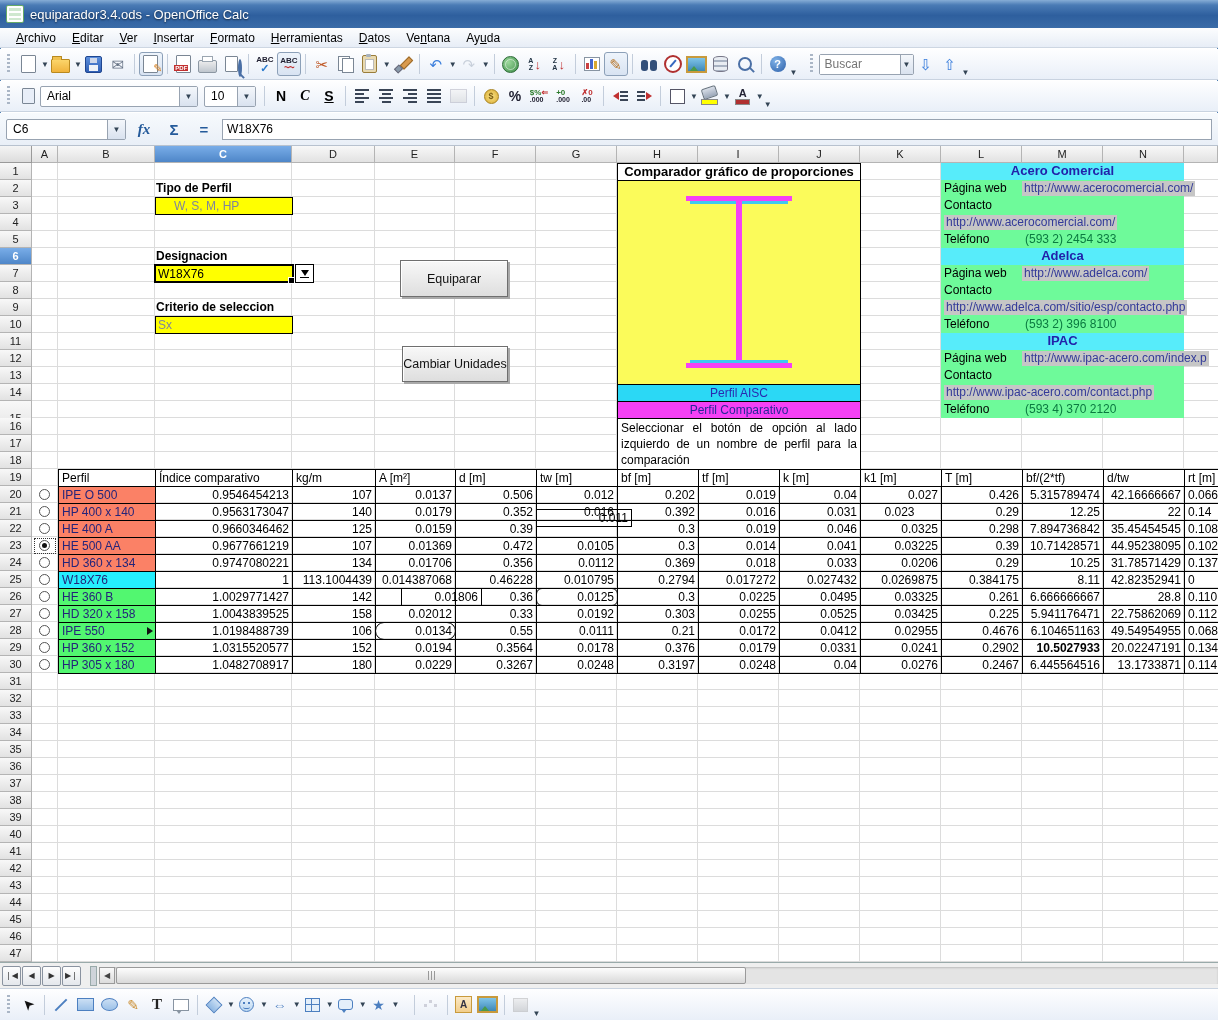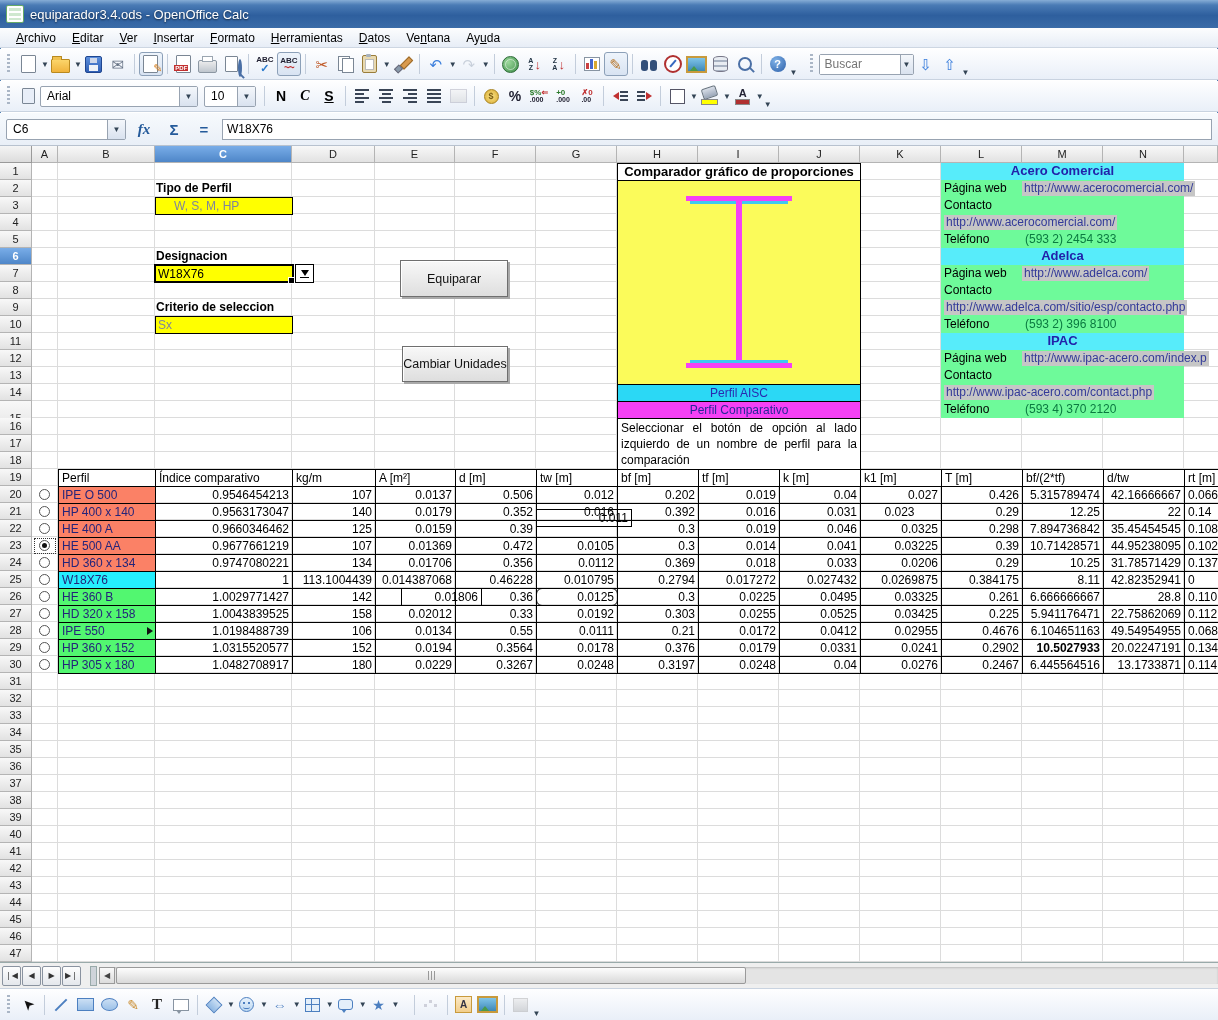--- a/index.html
+++ b/index.html
@@ -797,21 +797,21 @@
           <div class="cell bdr  num" style="left: 860px; top: 442px; width: 82px; height: 18px;">0.03425</div>
           <div class="cell bdr  num" style="left: 941px; top: 442px; width: 82px; height: 18px;">0.225</div>
           <div class="cell bdr  num" style="left: 1022px; top: 442px; width: 82px; height: 18px;">5.941176471</div>
           <div class="cell bdr  num" style="left: 1103px; top: 442px; width: 82px; height: 18px;">22.75862069</div>
           <div class="cell bdr  lpad" style="left: 1184px; top: 442px; width: 81px; height: 18px;">0.112</div>
           <span class="radio" style="left: 39px; top: 462px;"></span>
           <div class="cell bdr namecell name-green lpad" style="left: 58px; top: 459px; width: 98px; height: 18px;">IPE 550</div>
           <span class="notemark" style="left: 147px; top: 464px;"></span>
           <div class="cell bdr  num" style="left: 155px; top: 459px; width: 138px; height: 18px;">1.0198488739</div>
           <div class="cell bdr  num" style="left: 292px; top: 459px; width: 84px; height: 18px;">106</div>
-          <div class="cell bdr  num" style="left: 375px; top: 459px; width: 81px; height: 18px;">0.0134</div>
+          <div class="cell bdr  num" style="left: 375px; top: 459px; width: 81px; height: 18px; border-radius: 9px;">0.0134</div>
           <div class="cell bdr  num" style="left: 455px; top: 459px; width: 82px; height: 18px;">0.55</div>
           <div class="cell bdr  num" style="left: 536px; top: 459px; width: 82px; height: 18px;">0.0111</div>
           <div class="cell bdr  num" style="left: 617px; top: 459px; width: 82px; height: 18px;">0.21</div>
           <div class="cell bdr  num" style="left: 698px; top: 459px; width: 82px; height: 18px;">0.0172</div>
           <div class="cell bdr  num" style="left: 779px; top: 459px; width: 82px; height: 18px;">0.0412</div>
           <div class="cell bdr  num" style="left: 860px; top: 459px; width: 82px; height: 18px;">0.02955</div>
           <div class="cell bdr  num" style="left: 941px; top: 459px; width: 82px; height: 18px;">0.4676</div>
           <div class="cell bdr  num" style="left: 1022px; top: 459px; width: 82px; height: 18px;">6.104651163</div>
           <div class="cell bdr  num" style="left: 1103px; top: 459px; width: 82px; height: 18px;">49.54954955</div>
           <div class="cell bdr  lpad" style="left: 1184px; top: 459px; width: 81px; height: 18px;">0.068</div>

